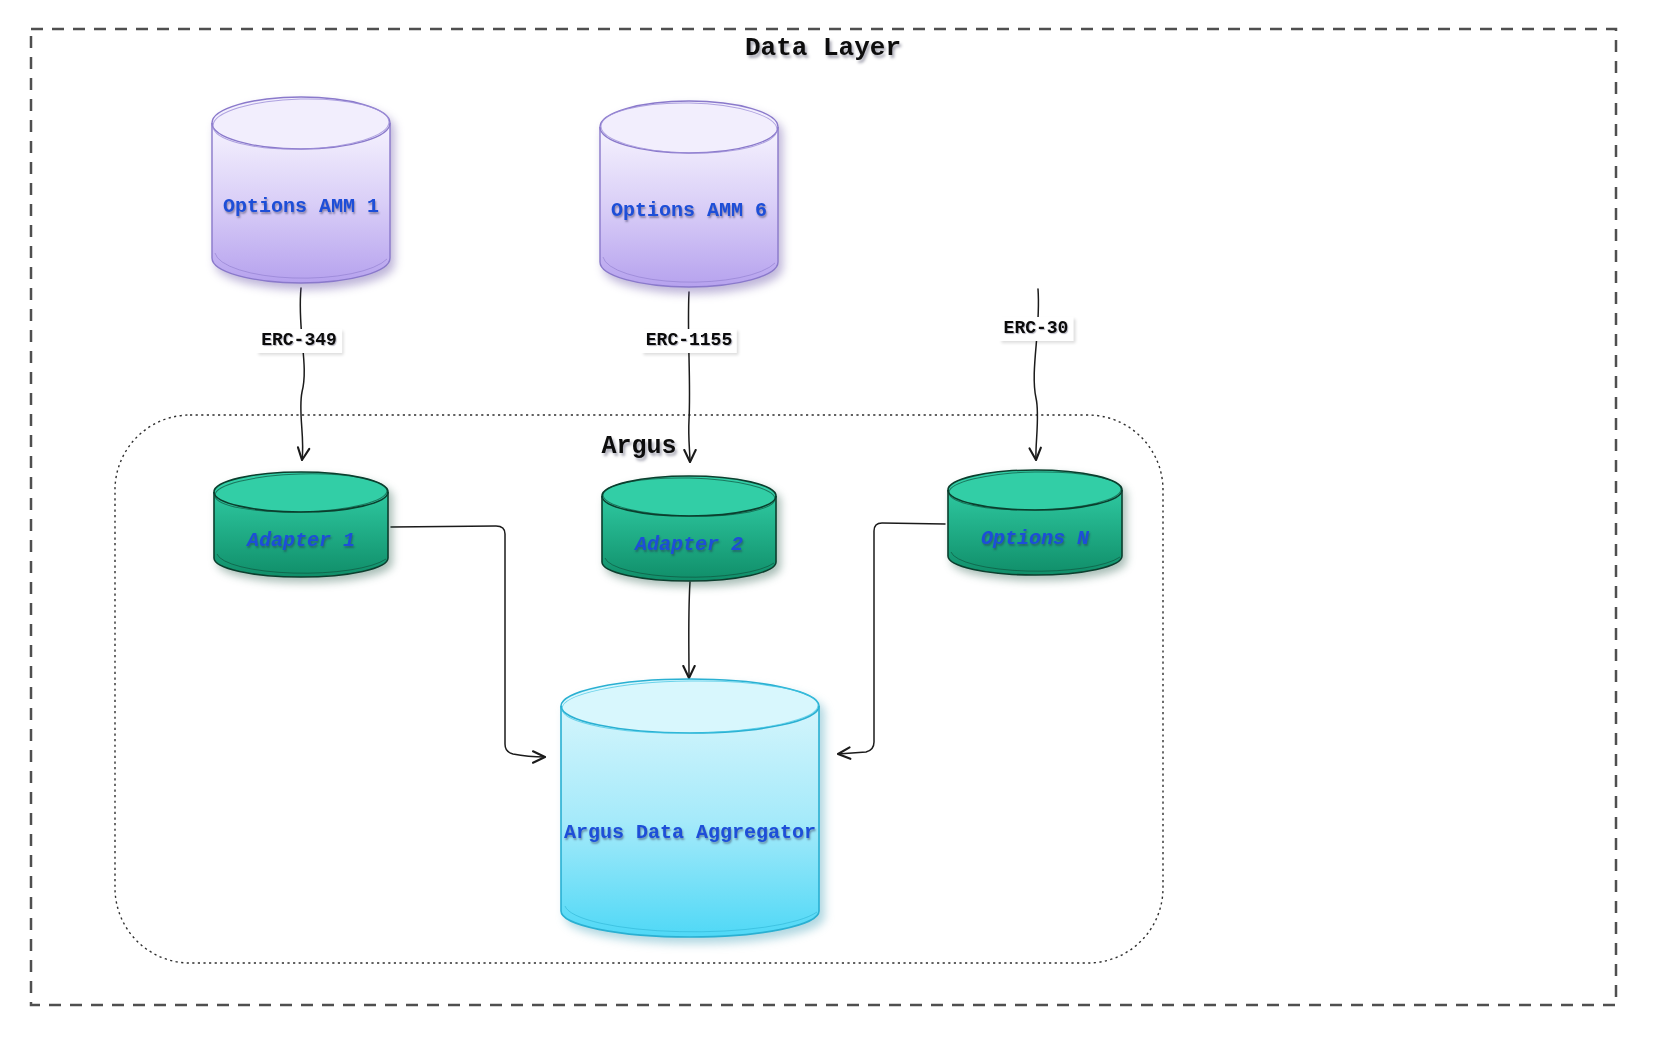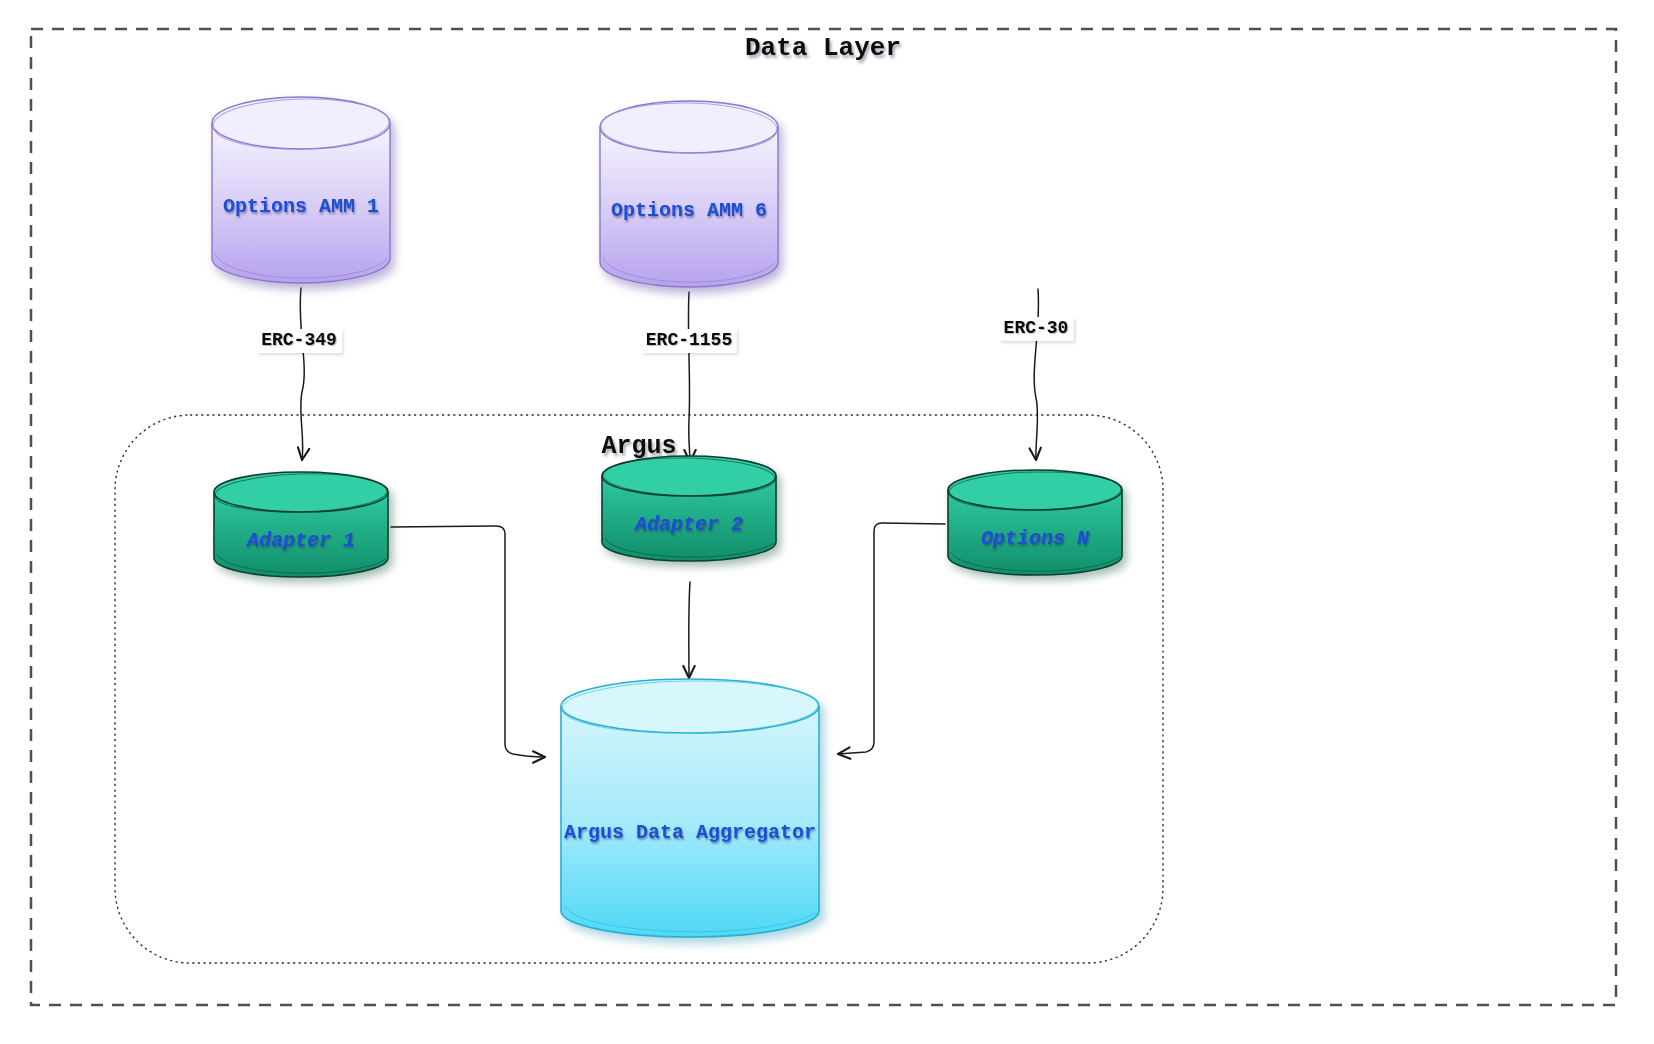--- a/index.html
+++ b/index.html
@@ -111,21 +111,21 @@
     <svg width="180" height="114" viewBox="0 0 180 114">
       <path d="M3,24 L3,90 A87,19 0 0 0 177,90 L177,24 Z" fill="url(#gG)"></path>
       <ellipse cx="90" cy="24" rx="87" ry="20" fill="#32cea6" stroke="#0b3f2e" stroke-width="1.6"></ellipse>
       <path d="M3,24 L3,90 A87,19 0 0 0 177,90 L177,24" fill="none" stroke="#0b3f2e" stroke-width="1.6"></path>
       <ellipse cx="90" cy="25" rx="86" ry="19" fill="none" stroke="#0b3f2e" stroke-width="1" opacity="0.6" transform="rotate(-1.6 90 25)"></ellipse>
       <path d="M6,86 A87,21 0 0 0 175,91" fill="none" stroke="#0b3f2e" stroke-width="1" opacity="0.5"></path>
     </svg>
     <div class="node-label">Adapter 1</div>
   </div>
 
-  <div class="node adpt" style="left:599px; top:452px; width:180px; height:114px;">
+  <div class="node adpt" style="left:599px; top:472px; width:180px; height:114px;">
     <svg width="180" height="114" viewBox="0 0 180 114">
       <path d="M3,24 L3,90 A87,19 0 0 0 177,90 L177,24 Z" fill="url(#gG)"></path>
       <ellipse cx="90" cy="24" rx="87" ry="20" fill="#32cea6" stroke="#0b3f2e" stroke-width="1.6"></ellipse>
       <path d="M3,24 L3,90 A87,19 0 0 0 177,90 L177,24" fill="none" stroke="#0b3f2e" stroke-width="1.6"></path>
       <ellipse cx="90" cy="25" rx="86" ry="19" fill="none" stroke="#0b3f2e" stroke-width="1" opacity="0.6" transform="rotate(1.4 90 25)"></ellipse>
       <path d="M6,86 A87,21 0 0 0 175,91" fill="none" stroke="#0b3f2e" stroke-width="1" opacity="0.5"></path>
     </svg>
     <div class="node-label">Adapter 2</div>
   </div>
 

